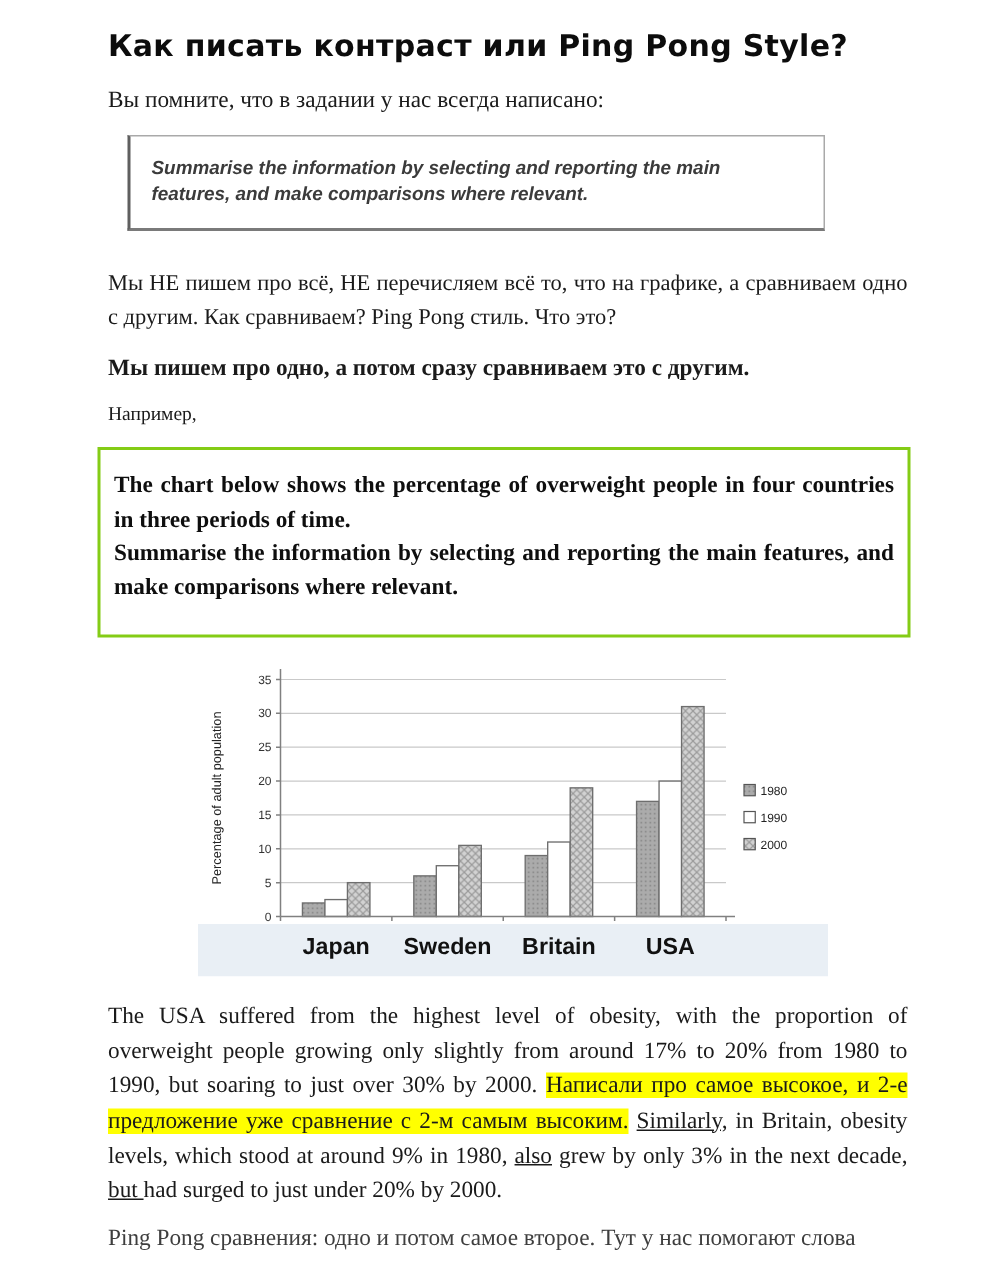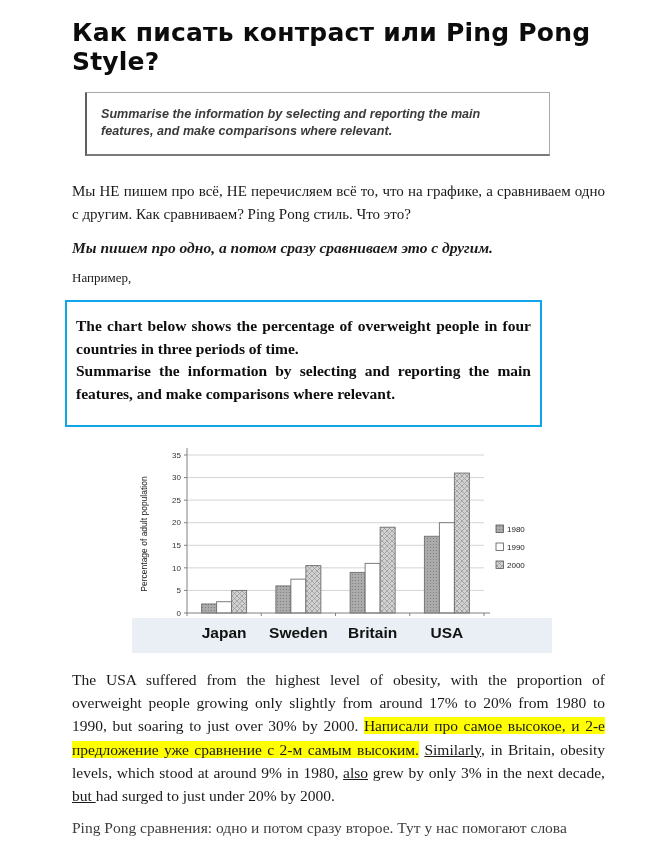--- a/index.html
+++ b/index.html
@@ -8,21 +8,21 @@
     width:669px; height:846px;
     font-family:"Liberation Serif", serif;
     color:#1a1a1a;
     overflow:hidden;
   }
   .page { padding:18px 64px 0 72px; }
 
   .doc-title {
     font-family:"DejaVu Sans", sans-serif;
     font-weight:bold;
-    font-size:25px;
+    font-size:20px;
     letter-spacing:0.2px;
     color:#0c0c0c;
     margin-bottom:16px;
   }
   .intro { font-size:15.5px; margin-bottom:14px; }
 
   .quote-box {
     margin-left:13px;
     width:465px;
     border:1px solid #a9a9a9;
@@ -32,27 +32,27 @@
     margin-bottom:24px;
   }
   .quote-box p {
     font-family:"Liberation Sans", sans-serif;
     font-weight:bold; font-style:italic;
     font-size:12.6px; line-height:17px;
     color:#3b3b3b;
   }
 
   .para { font-size:15px; line-height:23px; text-align:justify; margin-bottom:13px; }
-  .para-bold { font-size:15.5px; font-weight:bold; margin-bottom:13px;font-style:italic; }
+  .para-bold { font-size:15.5px; font-weight:bold; margin-bottom:13px; }
   .para-plain { font-size:13px; margin-bottom:14px; }
 
   .task-box {
     margin-left:-7px;
-    width:477px;
-    border:2px solid #0ea5e9;
+    width:542px;
+    border:2px solid #84cc16;
     padding:13px 9px 20px 9px;
     margin-bottom:14px;
   }
   .task-box p {
     font-size:15.5px; font-weight:bold;
     line-height:22.5px; text-align:justify;
     color:#0e0e0e;
   }
 
   .chart-wrap { margin-left:60px; width:420px; height:212px; margin-bottom:15px; }
@@ -63,20 +63,21 @@
 
   .footer-note { font-size:15.5px; line-height:23px; color:#3e3e3e; }
 </style>
 </head>
 <body>
 
 <div class="page">
 
   <h1 class="doc-title">Как писать контраст или Ping Pong Style?</h1>
 
+  <p class="intro">Вы помните, что в задании у нас всегда написано:</p>
 
   <div class="quote-box">
     <p>Summarise the information by selecting and reporting the main features, and make comparisons where relevant.</p>
   </div>
 
   <p class="para">Мы НЕ пишем про всё, НЕ перечисляем всё то, что на графике, а сравниваем одно с другим. Как сравниваем? Ping Pong стиль. Что это?</p>
 
   <p class="para-bold">Мы пишем про одно, а потом сразу сравниваем это с другим.</p>
 
   <p class="para-plain">Например,</p>
@@ -150,15 +151,15 @@
         <text x="375" y="91.2" font-size="8" fill="#222" font-family="Liberation Sans, sans-serif">1980</text>
         <rect x="364" y="102" width="7.5" height="7.5" fill="#ffffff" stroke="#555" stroke-width="0.8"></rect>
         <text x="375" y="109.2" font-size="8" fill="#222" font-family="Liberation Sans, sans-serif">1990</text>
         <rect x="364" y="120" width="7.5" height="7.5" fill="url(#patHatch)" stroke="#555" stroke-width="0.8"></rect>
         <text x="375" y="127.2" font-size="8" fill="#222" font-family="Liberation Sans, sans-serif">2000</text>
       </svg>
   </div>
 
   <p class="analysis"><span>The USA suffered from the highest level of obesity, with the proportion of overweight people growing only slightly from around 17% to 20% from 1980 to 1990, but soaring to just over 30% by 2000. </span><mark>Написали про самое высокое, и 2-е предложение уже сравнение с 2-м самым высоким.</mark><span> </span><span class="u">Similarly,</span><span> in Britain, obesity levels, which stood at around 9% in 1980, </span><span class="u">also</span><span> grew by only 3% in the next decade, </span><span class="u">but </span><span>had surged to just under 20% by 2000.</span></p>
 
-  <p class="footer-note"><span>Ping Pong сравнения: одно и потом сразу второе. Тут у нас помогают слова </span></p>
+  <p class="footer-note"><span>Ping Pong сравнения: одно и потом самое второе. Тут у нас помогают слова </span></p>
 
 </div>
 
 </body></html>

